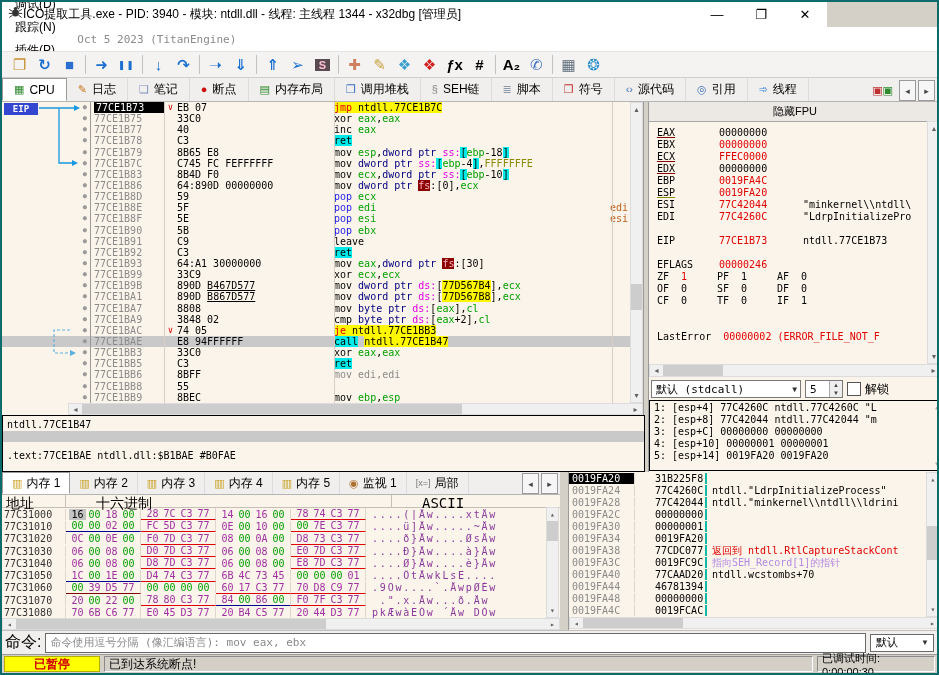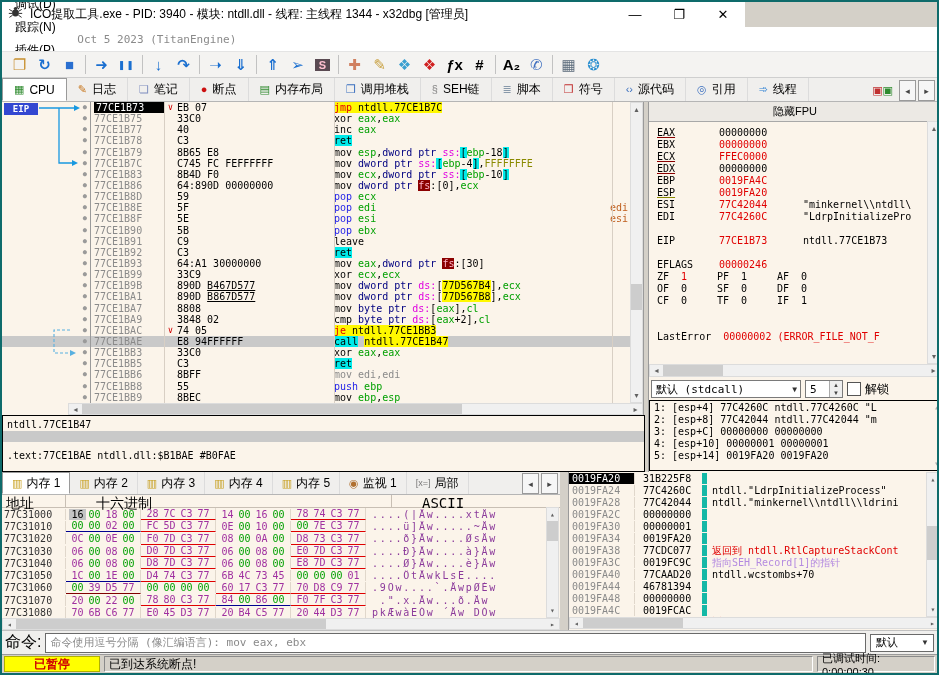--- a/index.html
+++ b/index.html
@@ -1,20 +1,20 @@
 <!DOCTYPE html>
 <html><head>
 <meta charset="utf-8">
 <style>
   html,body{margin:0;padding:0;background:#222;}
   .window{position:relative;width:939px;height:675px;background:#d4d0c8;border:2px solid #0e6b6b;
           box-sizing:border-box;font-family:"Liberation Sans","DejaVu Sans",sans-serif;overflow:hidden;}
 
   
-  .titlebar{position:absolute;left:0;top:0;width:743px;height:25px;background:#fff;display:flex;align-items:center;gap:7px;padding-left:6px;box-sizing:border-box;}
+  .titlebar{position:absolute;left:0;top:0;width:825px;height:25px;background:#fff;display:flex;align-items:center;padding-left:6px;box-sizing:border-box;}
   .titlebar .apptitle{font-size:12px;color:#000;}
   .wincontrols{margin-left:auto;display:flex;}
   .winbtn{width:44px;height:22px;display:flex;align-items:center;justify-content:center;font-size:13px;color:#000;cursor:default;}
   .menubar{position:absolute;left:0;top:25px;width:935px;height:24px;background:#fff;display:flex;align-items:center;padding-left:4px;box-sizing:border-box;}
   .menuitem{font-size:12px;color:#000;padding:3px 9px;}
   .buildinfo{font-size:11px;color:#8a8a8a;margin-left:6px;font-family:"DejaVu Sans Mono",monospace;}
   .toolbar{position:absolute;left:0;top:49px;width:935px;height:27px;background:#f4f3f1;border-top:1px solid #e4e4e4;border-bottom:1px solid #cfcfcf;display:flex;align-items:center;padding-left:5px;box-sizing:border-box;}
   .tbtn{width:25px;height:23px;display:flex;align-items:center;justify-content:center;font-size:15px;font-weight:bold;}
   .tbsep{width:1px;height:19px;background:#c2c2c2;margin:0 3px;}
   .tabbar{position:absolute;left:0;top:76px;width:935px;height:24px;background:#f0efed;border-bottom:1px solid #b5b5b5;display:flex;align-items:flex-end;box-sizing:border-box;}
@@ -110,21 +110,21 @@
   .d-ascii{flex:1;padding-left:6px;color:#8b3a9b;letter-spacing:1.8px;overflow:hidden;}
   .dump-vs{left:544px;top:12px;width:13px;height:111px;}
   .dump-hs{left:0;top:123px;width:558px;height:12px;}
 
   
   .stackpanel{position:absolute;left:566px;top:470px;width:373px;height:158px;background:#fbf4ea;border-left:1px solid #9a9a9a;box-sizing:border-box;font-family:"DejaVu Sans Mono",monospace;font-size:10px;}
   .stackrows{position:absolute;left:0;top:1px;width:356px;height:144px;overflow:hidden;}
   .srow{height:11.95px;display:flex;align-items:center;white-space:pre;}
   .s-addr{width:66px;flex:none;color:#8a8a8a;padding-left:3px;border-right:1px solid #e0d7cb;box-sizing:border-box;}
   .s-addr.sel{background:#000;color:#fff;}
-  .s-val{width:72px;flex:none;color:#000;padding-left:8px;border-right:5px solid #14b8a6;box-sizing:border-box;}
+  .s-val{width:72px;flex:none;color:#000;padding-left:20px;border-right:2px solid #14b8a6;box-sizing:border-box;}
   .s-cmt{flex:1;padding-left:5px;overflow:hidden;}
   .sc-k{color:#000}.sc-r{color:#e00000}.sc-lav{color:#b48ae0}
   .sbracket{color:#000;font-weight:bold;}
   .stack-vs{left:357px;top:0;width:14px;height:145px;}
   .stack-hs{left:0;top:145px;width:371px;height:12px;}
 
   
   .cmdbar{position:absolute;left:0;top:628px;width:935px;height:24px;background:#f0efed;display:flex;align-items:center;padding:0 3px;box-sizing:border-box;gap:4px;border-top:1px solid #c0c0c0;}
   .cmdlabel{font-size:16px;color:#000;flex:none;}
   .cmdinput{flex:1;height:18px;border:1px solid #6a6a6a;background:#fff;font-size:11px;font-family:"DejaVu Sans Mono",monospace;padding:0 4px;color:#444;}
@@ -332,21 +332,21 @@
         <div class="drow"><span class="cell-gut"><span class="bpdot">●</span></span><span class="cell-addr">77CE1B99</span><span class="cell-bytes"><span class="jmark"></span><span class="t-k">33C9</span></span><span class="cell-ins"><span class="t-k">xor </span><span class="t-g">ecx</span><span class="t-k">,</span><span class="t-g">ecx</span></span><span class="cell-cmt"></span></div>
         <div class="drow"><span class="cell-gut"><span class="bpdot">●</span></span><span class="cell-addr">77CE1B9B</span><span class="cell-bytes"><span class="jmark"></span><span class="t-k">890D </span><span class="t-u">B467D577</span></span><span class="cell-ins"><span class="t-k">mov </span><span class="t-n">dword ptr </span><span class="t-m">ds:</span><span class="t-k">[</span><span class="t-y">77D567B4</span><span class="t-k">],</span><span class="t-g">ecx</span></span><span class="cell-cmt"></span></div>
         <div class="drow"><span class="cell-gut"><span class="bpdot">●</span></span><span class="cell-addr">77CE1BA1</span><span class="cell-bytes"><span class="jmark"></span><span class="t-k">890D </span><span class="t-u">B867D577</span></span><span class="cell-ins"><span class="t-k">mov </span><span class="t-n">dword ptr </span><span class="t-m">ds:</span><span class="t-k">[</span><span class="t-y">77D567B8</span><span class="t-k">],</span><span class="t-g">ecx</span></span><span class="cell-cmt"></span></div>
         <div class="drow"><span class="cell-gut"><span class="bpdot">●</span></span><span class="cell-addr">77CE1BA7</span><span class="cell-bytes"><span class="jmark"></span><span class="t-k">8808</span></span><span class="cell-ins"><span class="t-k">mov </span><span class="t-n">byte ptr </span><span class="t-m">ds:</span><span class="t-k">[</span><span class="t-g">eax</span><span class="t-k">],</span><span class="t-g">cl</span></span><span class="cell-cmt"></span></div>
         <div class="drow"><span class="cell-gut"><span class="bpdot">●</span></span><span class="cell-addr">77CE1BA9</span><span class="cell-bytes"><span class="jmark"></span><span class="t-k">3848 02</span></span><span class="cell-ins"><span class="t-k">cmp </span><span class="t-n">byte ptr </span><span class="t-m">ds:</span><span class="t-k">[</span><span class="t-g">eax</span><span class="t-k">+2],</span><span class="t-g">cl</span></span><span class="cell-cmt"></span></div>
         <div class="drow"><span class="cell-gut"><span class="bpdot">●</span></span><span class="cell-addr">77CE1BAC</span><span class="cell-bytes"><span class="jmark">∨</span><span class="t-k">74 05</span></span><span class="cell-ins"><span class="t-yr">je </span><span class="t-y">ntdll.77CE1BB3</span></span><span class="cell-cmt"></span></div>
         <div class="drow sel"><span class="cell-gut"><span class="bpdot">●</span></span><span class="cell-addr">77CE1BAE</span><span class="cell-bytes"><span class="jmark"></span><span class="t-k">E8 94FFFFFF</span></span><span class="cell-ins"><span class="t-c">call</span><span class="t-k"> </span><span class="t-y">ntdll.77CE1B47</span></span><span class="cell-cmt"></span></div>
         <div class="drow"><span class="cell-gut"><span class="bpdot">●</span></span><span class="cell-addr">77CE1BB3</span><span class="cell-bytes"><span class="jmark"></span><span class="t-k">33C0</span></span><span class="cell-ins"><span class="t-k">xor </span><span class="t-g">eax</span><span class="t-k">,</span><span class="t-g">eax</span></span><span class="cell-cmt"></span></div>
         <div class="drow"><span class="cell-gut"><span class="bpdot">●</span></span><span class="cell-addr">77CE1BB5</span><span class="cell-bytes"><span class="jmark"></span><span class="t-k">C3</span></span><span class="cell-ins"><span class="t-c">ret</span></span><span class="cell-cmt"></span></div>
         <div class="drow"><span class="cell-gut"><span class="bpdot">●</span></span><span class="cell-addr">77CE1BB6</span><span class="cell-bytes"><span class="jmark"></span><span class="t-k">8BFF</span></span><span class="cell-ins"><span class="t-gy">mov edi,edi</span></span><span class="cell-cmt"></span></div>
-        <div class="drow"><span class="cell-gut"><span class="bpdot">●</span></span><span class="cell-addr">77CE1BB8</span><span class="cell-bytes"><span class="jmark"></span><span class="t-k">55</span></span><span class="cell-ins"><span class="t-b">push </span><span class="t-g">ebp</span></span><span class="cell-cmt"></span></div>
+        <div class="drow"><span class="cell-gut"><span class="bpdot">●</span></span><span class="cell-addr">77CE1BB8</span><span class="cell-bytes"><span class="jmark"></span><span class="t-k">55</span></span><span class="cell-cmt"></span></div>
         <div class="drow"><span class="cell-gut"><span class="bpdot">●</span></span><span class="cell-addr">77CE1BB9</span><span class="cell-bytes"><span class="jmark"></span><span class="t-k">8BEC</span></span><span class="cell-ins"><span class="t-k">mov </span><span class="t-g">ebp</span><span class="t-k">,</span><span class="t-g">esp</span></span><span class="cell-cmt"></span></div>
       </div>
     <div class="divider-v" style="left:88px;background:#9a9a9a;"></div>
     <div class="divider-v" style="left:162px;"></div>
     <div class="divider-v" style="left:332px;"></div>
     <div class="divider-v" style="left:610px;"></div>
     <svg class="jumparrows" width="88" height="301">
       <g stroke="#1898e0" fill="none" stroke-width="1.3">
         <line x1="37" y1="6" x2="72" y2="6"></line>
         <polyline points="57,6 57,61 70,61"></polyline>

